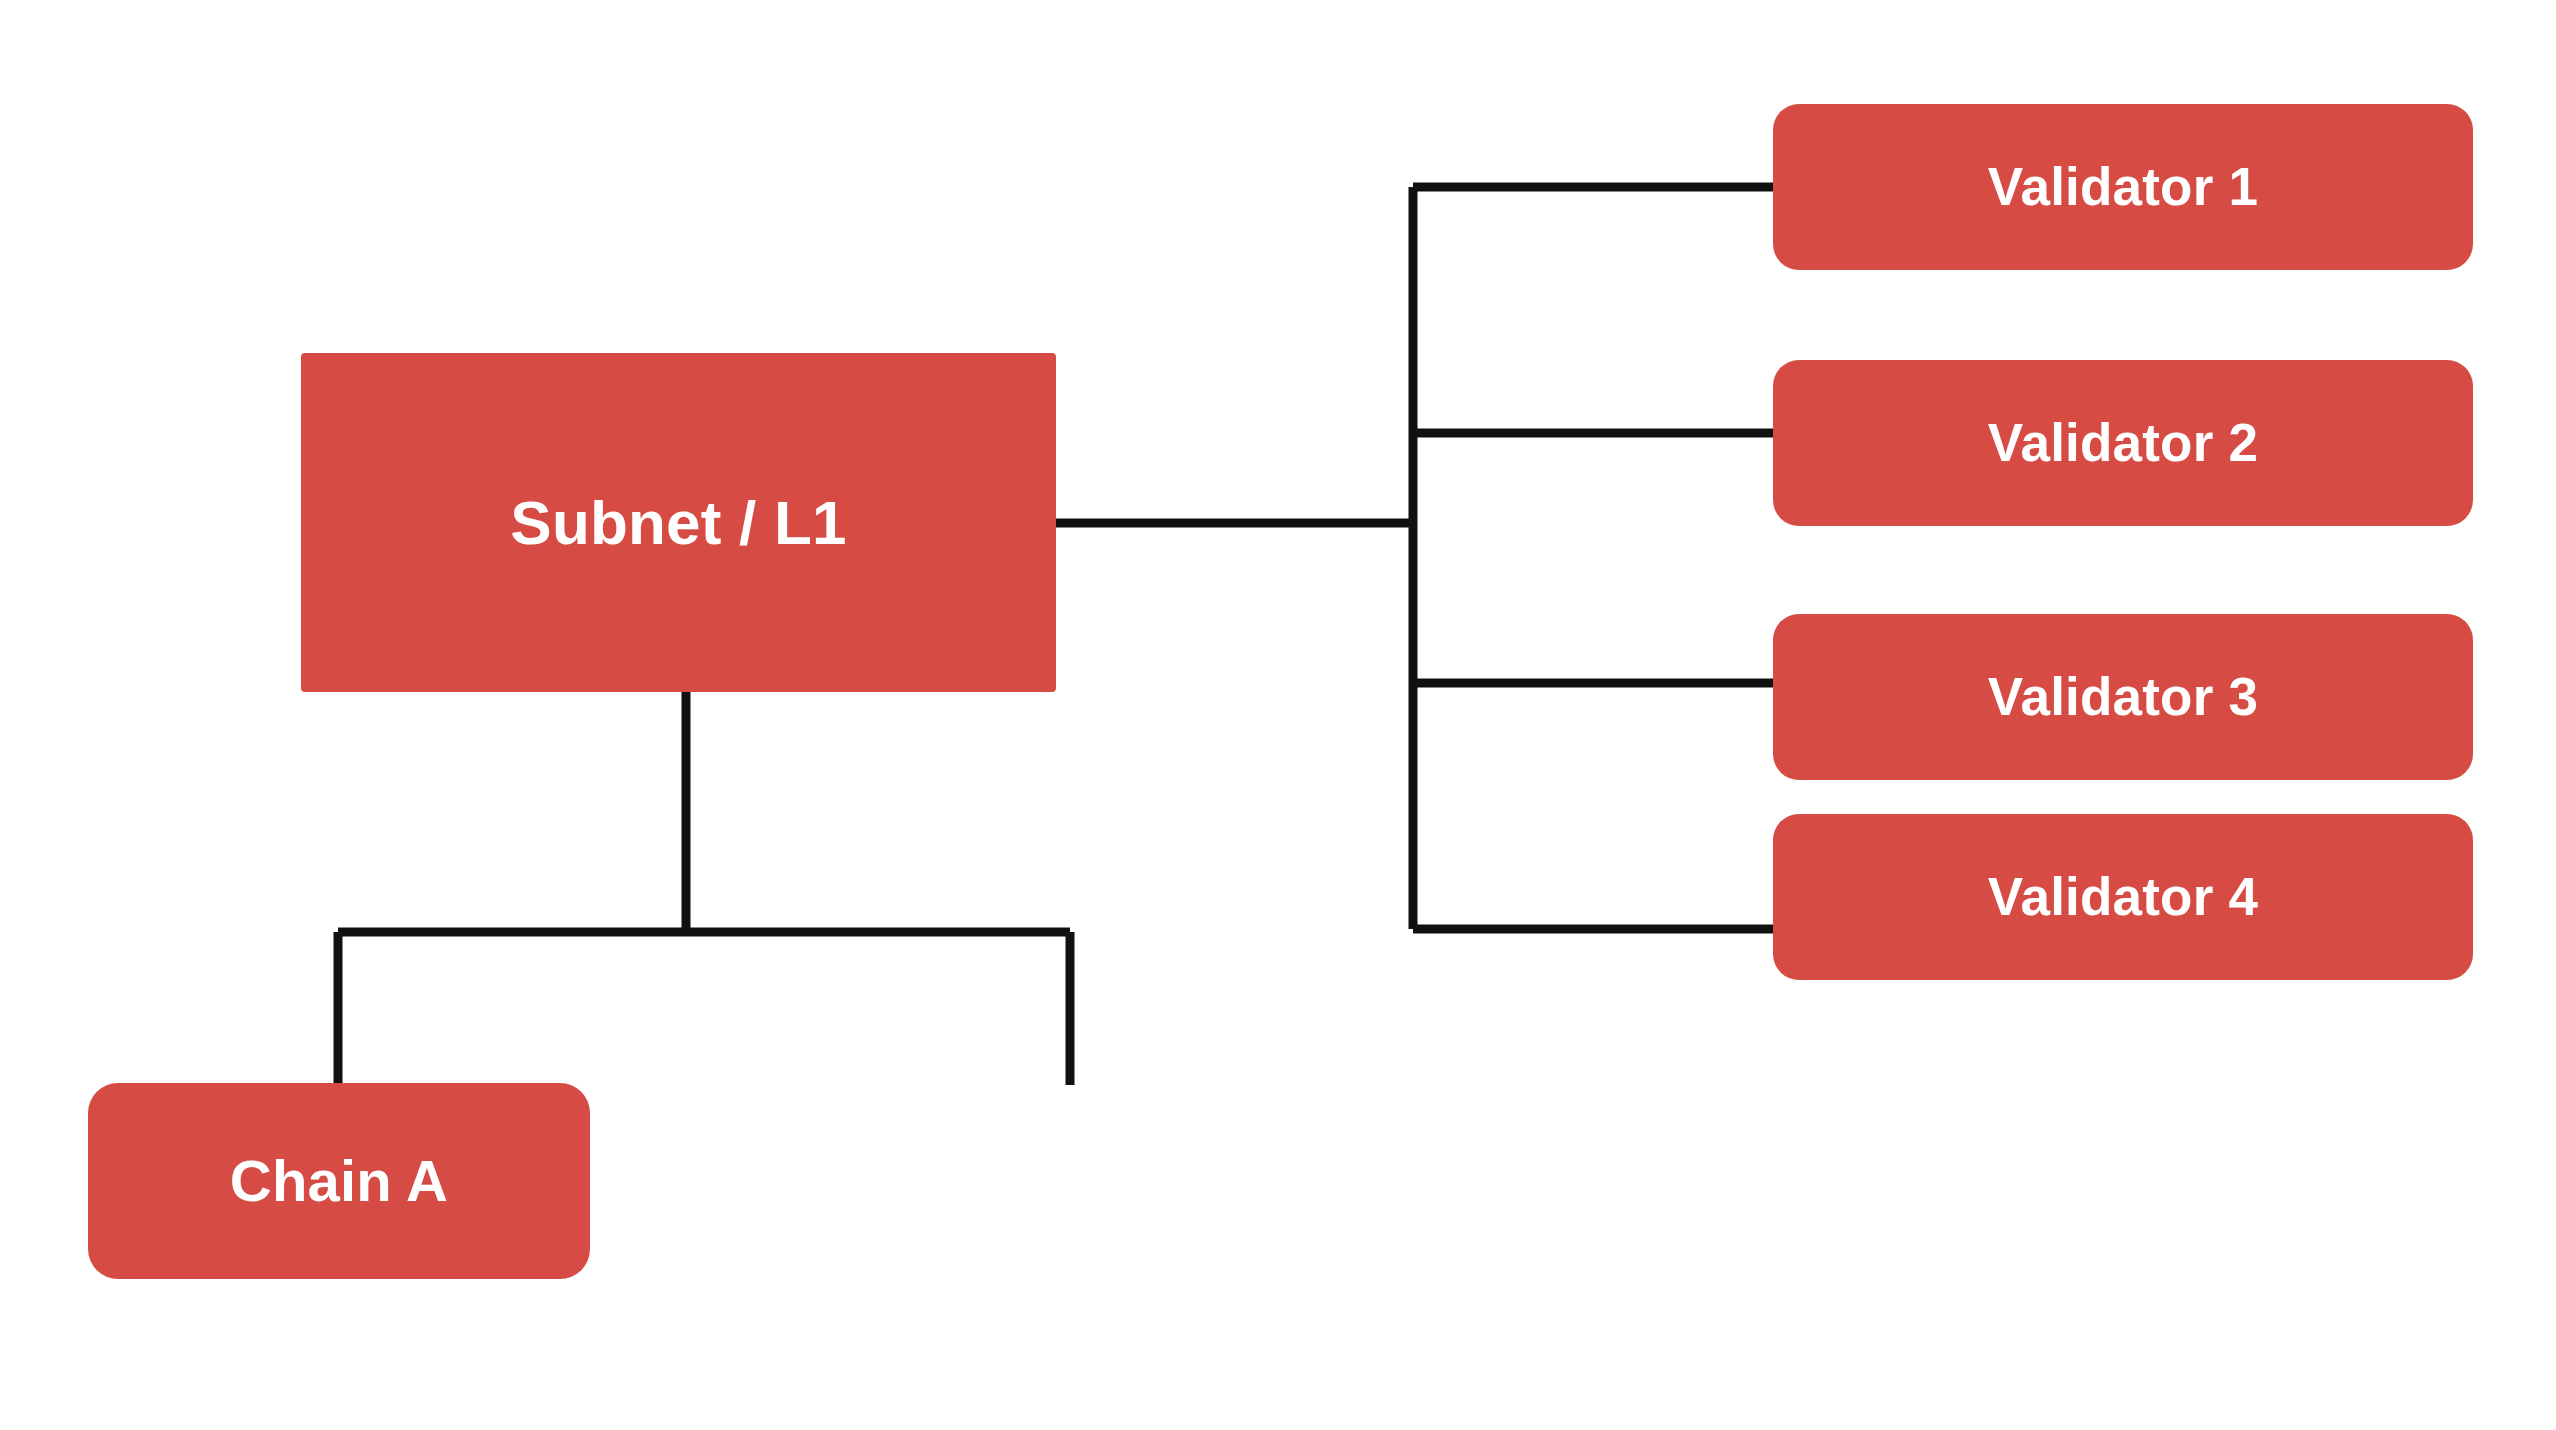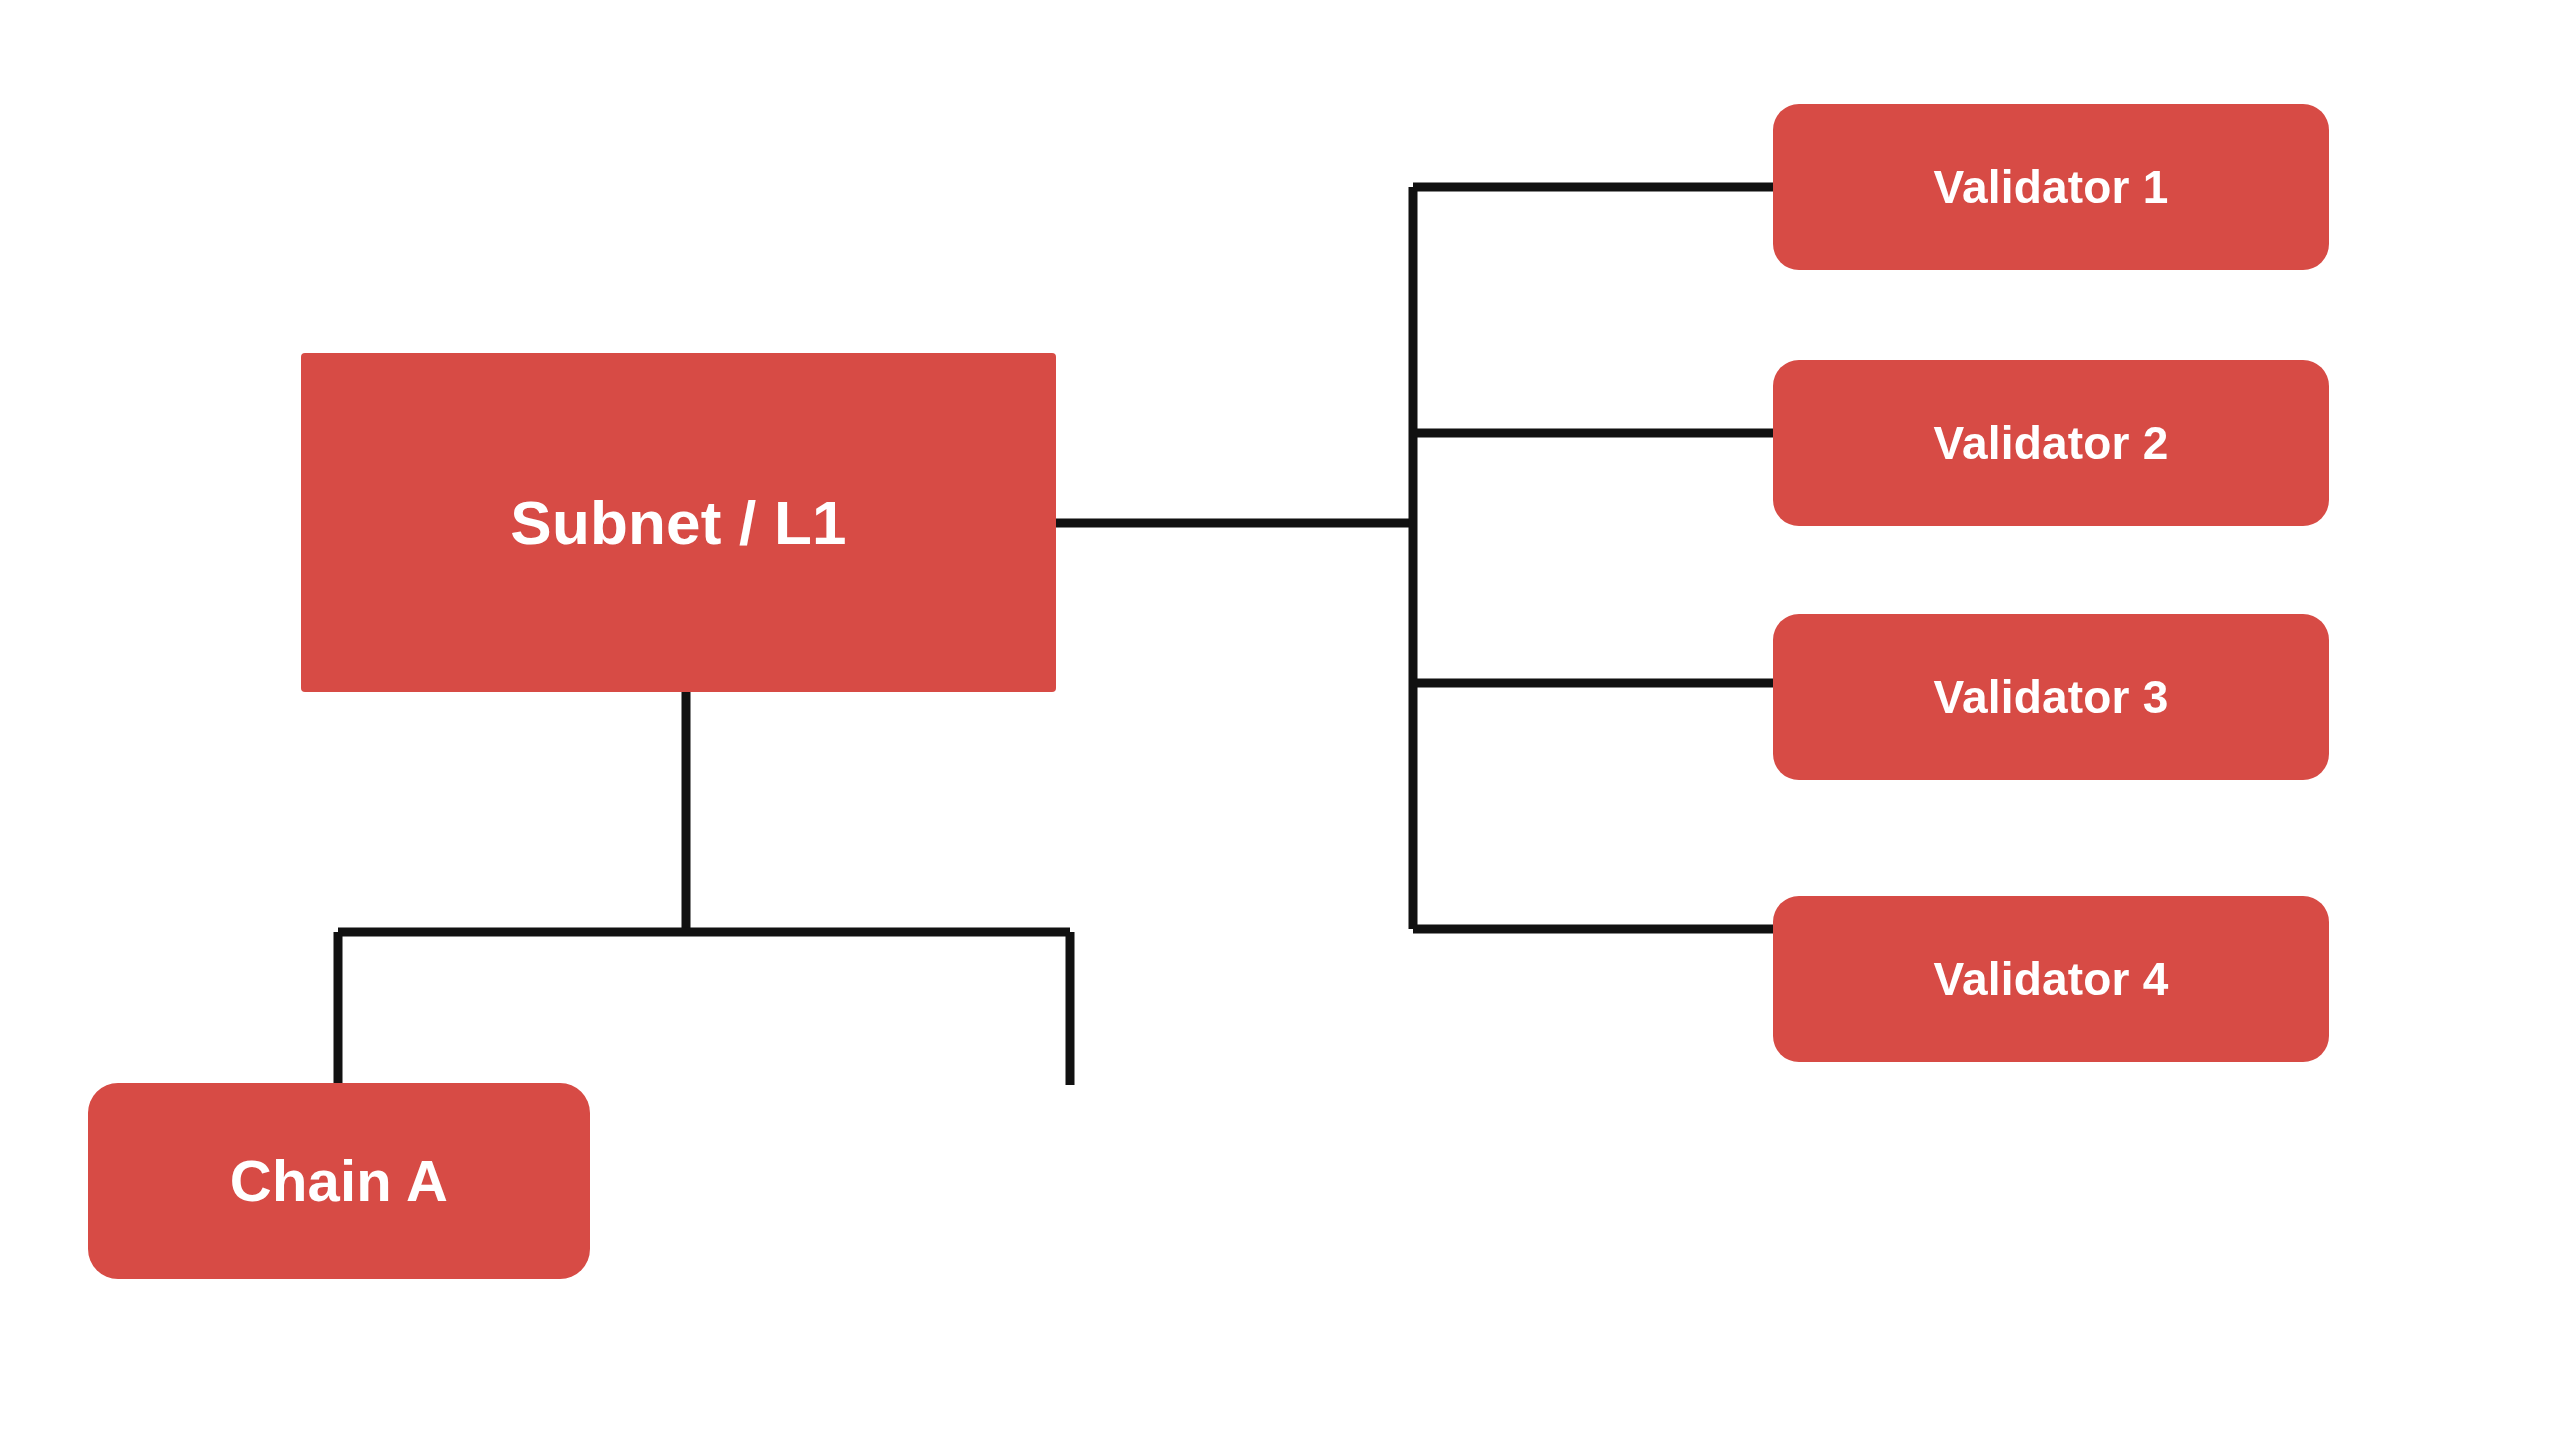--- a/index.html
+++ b/index.html
@@ -44,29 +44,29 @@
   .node-root {
     left: 301px;
     top: 353px;
     width: 755px;
     height: 339px;
     border-radius: 4px;
     font-size: 62px;
   }
   .node-validator {
     left: 1773px;
-    width: 556px;
+    width: 700px;
     height: 166px;
     border-radius: 26px;
-    font-size: 46px;
+    font-size: 53px;
   }
   .node-validator.v1 { top: 104px; }
   .node-validator.v2 { top: 360px; }
   .node-validator.v3 { top: 600px; margin-top: 14px; }
-  .node-validator.v4 { top: 896px; align-items: center; }
+  .node-validator.v4 { top: 814px; align-items: center; }
   .node-chain {
     height: 196px;
     border-radius: 30px;
     font-size: 58px;
   }
   .node-chain.a {
     left: 88px;
     top: 1083px;
     width: 502px;
   }

